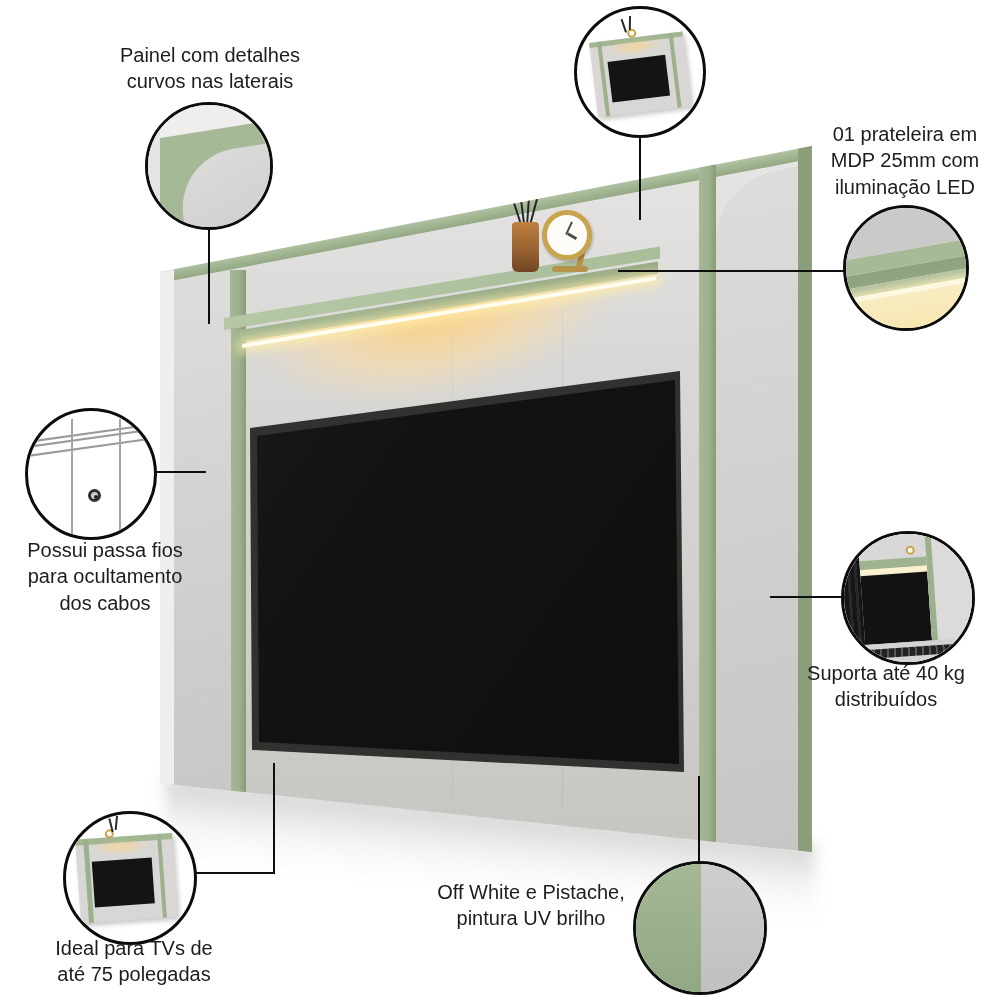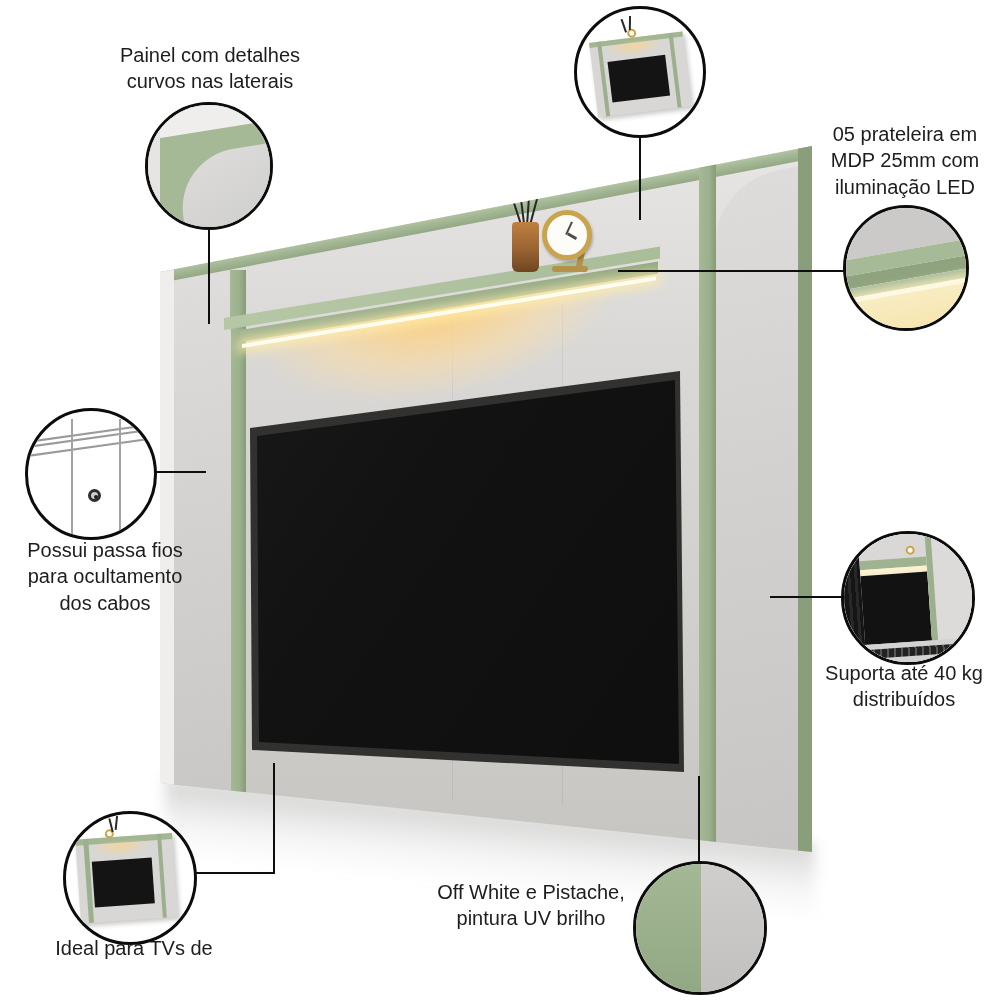--- a/index.html
+++ b/index.html
@@ -239,34 +239,35 @@
   <div class="callout" id="c7">
     <div class="ins c7-l"></div>
     <div class="ins c7-r"></div>
   </div>
 
   <div class="label" style="left:90px;top:42px;width:240px;">
     <span>Painel com detalhes</span>
     <span>curvos nas laterais</span>
   </div>
   <div class="label" style="left:810px;top:121px;width:190px;">
-    <span>05 prateleira em</span>
+    <span>01 prateleira em</span>
     <span>MDP 25mm com</span>
     <span>iluminação LED</span>
   </div>
   <div class="label" style="left:12px;top:537px;width:186px;">
     <span>Possui passa fios</span>
     <span>para ocultamento</span>
     <span>dos cabos</span>
   </div>
-  <div class="label" style="left:808px;top:660px;width:192px;text-align:center;">
+  <div class="label" style="left:790px;top:660px;width:192px;text-align:center;">
     <span>Suporta até 40 kg</span>
     <span>distribuídos</span>
   </div>
   <div class="label" style="left:28px;top:935px;width:212px;">
     <span>Ideal para TVs de</span>
+    <span>até 75 polegadas</span>
   </div>
   <div class="label" style="left:418px;top:879px;width:226px;">
     <span>Off White e Pistache,</span>
     <span>pintura UV brilho</span>
   </div>
 
 </div>
 
 </body></html>

